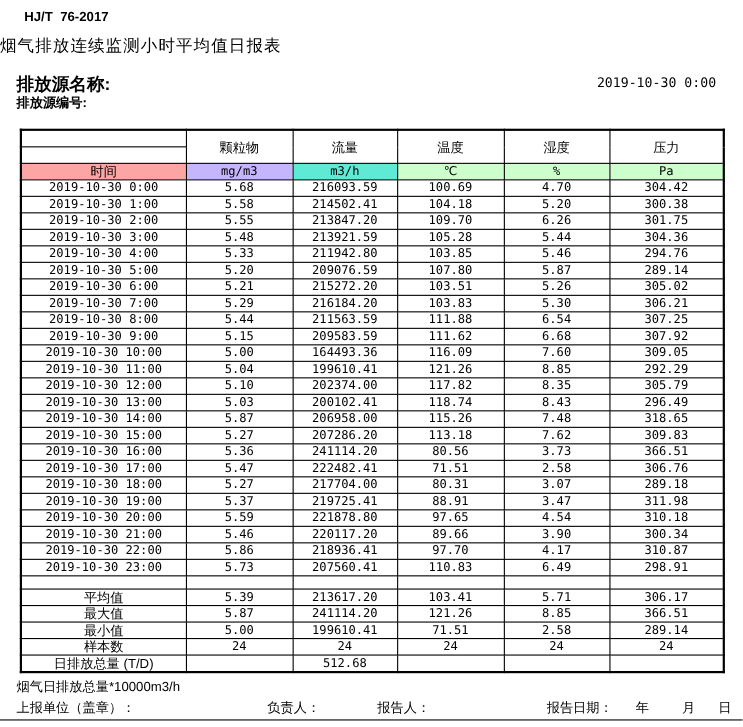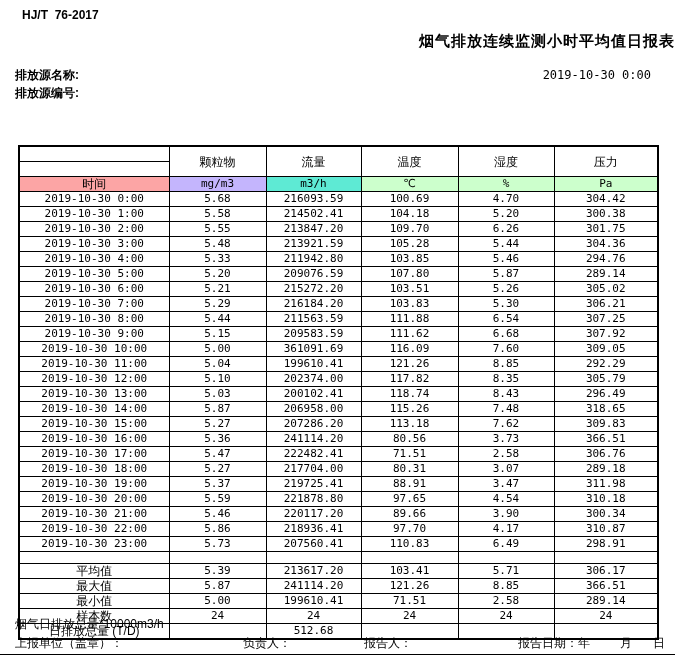--- a/index.html
+++ b/index.html
@@ -8,48 +8,47 @@
     font-family:"Liberation Sans","DejaVu Sans",sans-serif;
     position:relative;overflow:hidden;
   }
   .standard{
     position:absolute;left:22px;top:8px;
     font-family:Liberation Sans, sans-serif;
     font-size:12px;font-weight:bold;white-space:pre;
   }
   .title{
     position:absolute;left:0;top:32px;width:100%;
-    text-align:right;font-size:15px;font-weight:bold;letter-spacing:1px;
-  }
-  .src-name{position:absolute;left:15px;top:67px;font-size:12px;font-weight:bold;}
+    text-align:left;font-size:15px;font-weight:normal;letter-spacing:1px;
+  }
+  .src-name{position:absolute;left:15px;top:67px;font-size:16px;font-weight:bold;}
   .src-code{position:absolute;left:15px;top:85px;font-size:12px;font-weight:bold;}
   .hdr-date{
     position:absolute;right:24px;top:68px;font-size:12px;
     font-family:"DejaVu Sans Mono","Liberation Mono",monospace;
   }
   table.report{
     position:absolute;left:18px;top:117px;width:639px;
     border-collapse:collapse;table-layout:fixed;
     border:2px solid #000;
-    margin-top:28px;
   }
   table.report td{
     border:1px solid #000;padding:0;margin:0;
     height:14px;line-height:14px;text-align:center;
     font-size:11px;white-space:nowrap;overflow:hidden;
     font-family:"DejaVu Sans Mono","DejaVu Sans","Liberation Sans",monospace;
   }
   table.report td.cjk{font-family:"Liberation Sans","DejaVu Sans",sans-serif;font-size:12px;}
   tr.spacer-row td{height:11px;line-height:11px;}
   .note{position:absolute;left:15px;top:616px;font-size:12px;font-weight:normal;}
   .sign-row span{position:absolute;top:635px;font-size:12px;font-weight:normal;white-space:nowrap;}
   .lbl-unit{left:15px;}
   .lbl-resp{left:243px;}
-  .lbl-reporter{left:364px;}
-  .lbl-date{left:518px;}
+  .lbl-reporter{left:343px;}
+  .lbl-date{left:497px;}
   .lbl-year{left:578px;}
   .lbl-month{left:620px;}
   .lbl-day{left:653px;}
   .bottom-rule{position:absolute;left:0;top:654px;width:675px;border-top:1px solid #000;height:0;}
 </style>
 </head>
 <body>
 
 <div class="standard">HJ/T  76-2017</div>
 <div class="title">烟气排放连续监测小时平均值日报表</div>
@@ -164,21 +163,21 @@
         <td>2019-10-30 9:00</td>
         <td>5.15</td>
         <td>209583.59</td>
         <td>111.62</td>
         <td>6.68</td>
         <td>307.92</td>
       </tr>
       <tr>
         <td>2019-10-30 10:00</td>
         <td>5.00</td>
-        <td>361091.69</td>
+        <td>164493.36</td>
         <td>116.09</td>
         <td>7.60</td>
         <td>309.05</td>
       </tr>
       <tr>
         <td>2019-10-30 11:00</td>
         <td>5.04</td>
         <td>199610.41</td>
         <td>121.26</td>
         <td>8.85</td>

